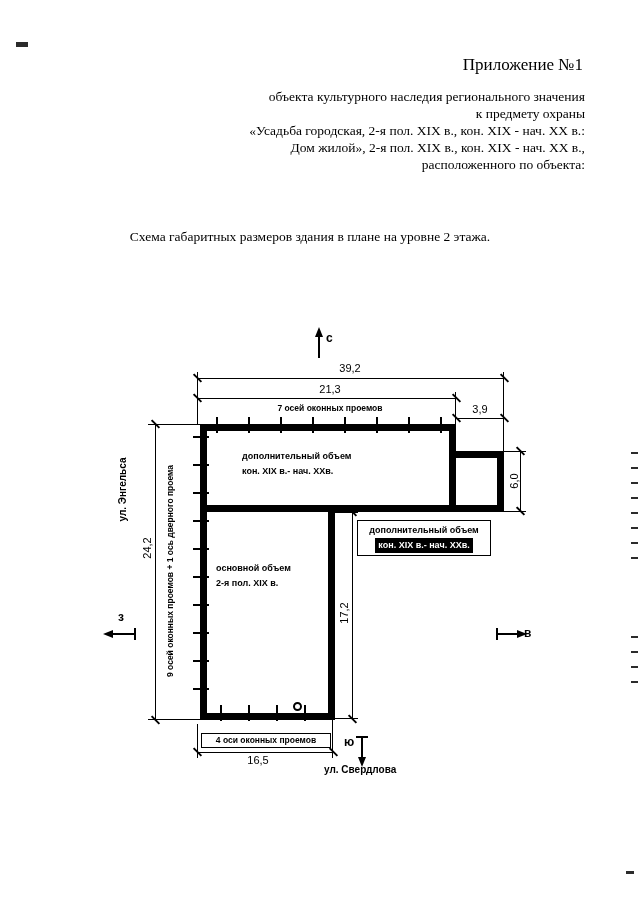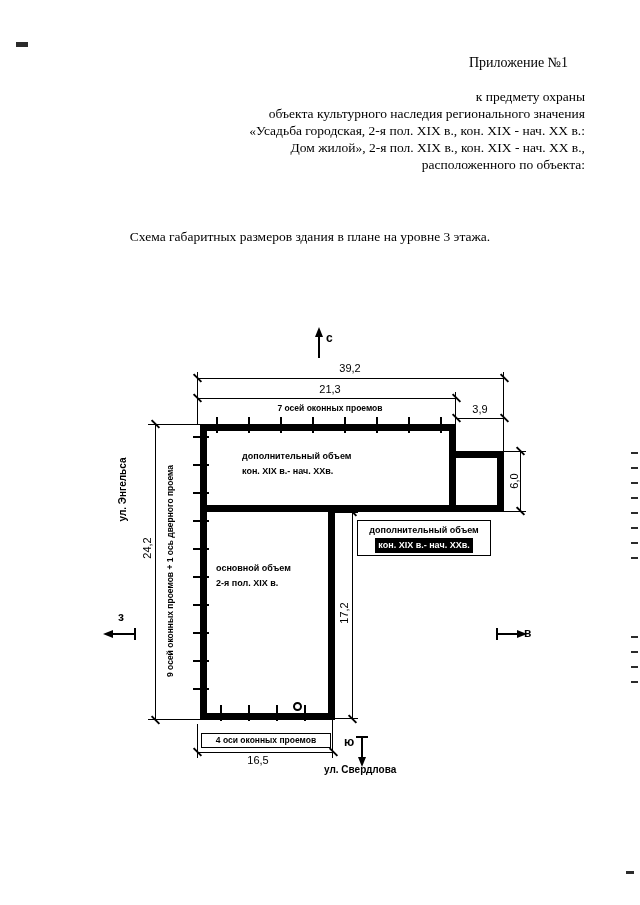--- a/index.html
+++ b/index.html
@@ -1,19 +1,19 @@
 <!DOCTYPE html>
 <html><head>
 <meta charset="utf-8">
 <style>
   html,body{margin:0;padding:0;background:#888;}
   .page{position:relative;width:640px;height:905px;background:#ffffff;overflow:hidden;
         font-family:"Liberation Serif", serif;color:#000;}
   
-  .appendix{position:absolute;top:55px;right:72px;font-size:14px;text-align:center;}
+  .appendix{position:absolute;top:55px;right:57px;font-size:17px;text-align:center;}
   .hdr{position:absolute;top:88px;right:55px;width:500px;text-align:right;
        font-size:13.5px;line-height:17px;}
   .subtitle{position:absolute;top:228px;left:0;width:620px;text-align:center;
        font-size:13.5px;line-height:17px;}
   
   .wall-box{position:absolute;border:7px solid #000;background:#fff;box-sizing:border-box;}
   .tick-v{position:absolute;width:2px;height:16px;background:#000;}
   .tick-h{position:absolute;width:16px;height:2px;background:#000;}
   .dline-h{position:absolute;height:1px;background:#000;}
   .dline-v{position:absolute;width:1px;background:#000;}
@@ -63,28 +63,28 @@
   <div class="artifact" style="left:631px;top:542px;width:7px;height:2px;"></div>
   <div class="artifact" style="left:631px;top:557px;width:7px;height:2px;"></div>
   <div class="artifact" style="left:631px;top:636px;width:7px;height:2px;"></div>
   <div class="artifact" style="left:631px;top:651px;width:7px;height:2px;"></div>
   <div class="artifact" style="left:631px;top:666px;width:7px;height:2px;"></div>
   <div class="artifact" style="left:631px;top:681px;width:7px;height:2px;"></div>
   <div class="artifact" style="left:626px;top:871px;width:8px;height:3px;"></div>
 
   <div class="appendix">Приложение №1</div>
   <div class="hdr">
+    <div>объекта культурного наследия регионального значения</div>
     <div>к предмету охраны</div>
-    <div>объекта культурного наследия регионального значения</div>
     <div>«Усадьба городская, 2-я пол. XIX в., кон. XIX - нач. XX в.:</div>
     <div>Дом жилой», 2-я пол. XIX в., кон. XIX - нач. XX в.,</div>
     <div>расположенного по объекта:</div>
   </div>
   <div class="subtitle">
-    <div>Схема габаритных размеров здания в плане на уровне 3 этажа.</div>
+    <div>Схема габаритных размеров здания в плане на уровне 2 этажа.</div>
   </div>
 
   <div class="dline-v" style="left:318px;top:336px;height:22px;width:2px;"></div>
   <div class="arr-up" style="left:315px;top:327px;"></div>
   <div class="compass" style="left:326px;top:331px;">с</div>
 
   <div class="dline-h" style="left:197px;top:378px;width:307px;"></div>
   <div class="slash" style="left:197px;top:378px;"></div>
   <div class="slash" style="left:504px;top:378px;"></div>
   <div class="dlabel" style="left:330px;top:362px;width:40px;">39,2</div>

